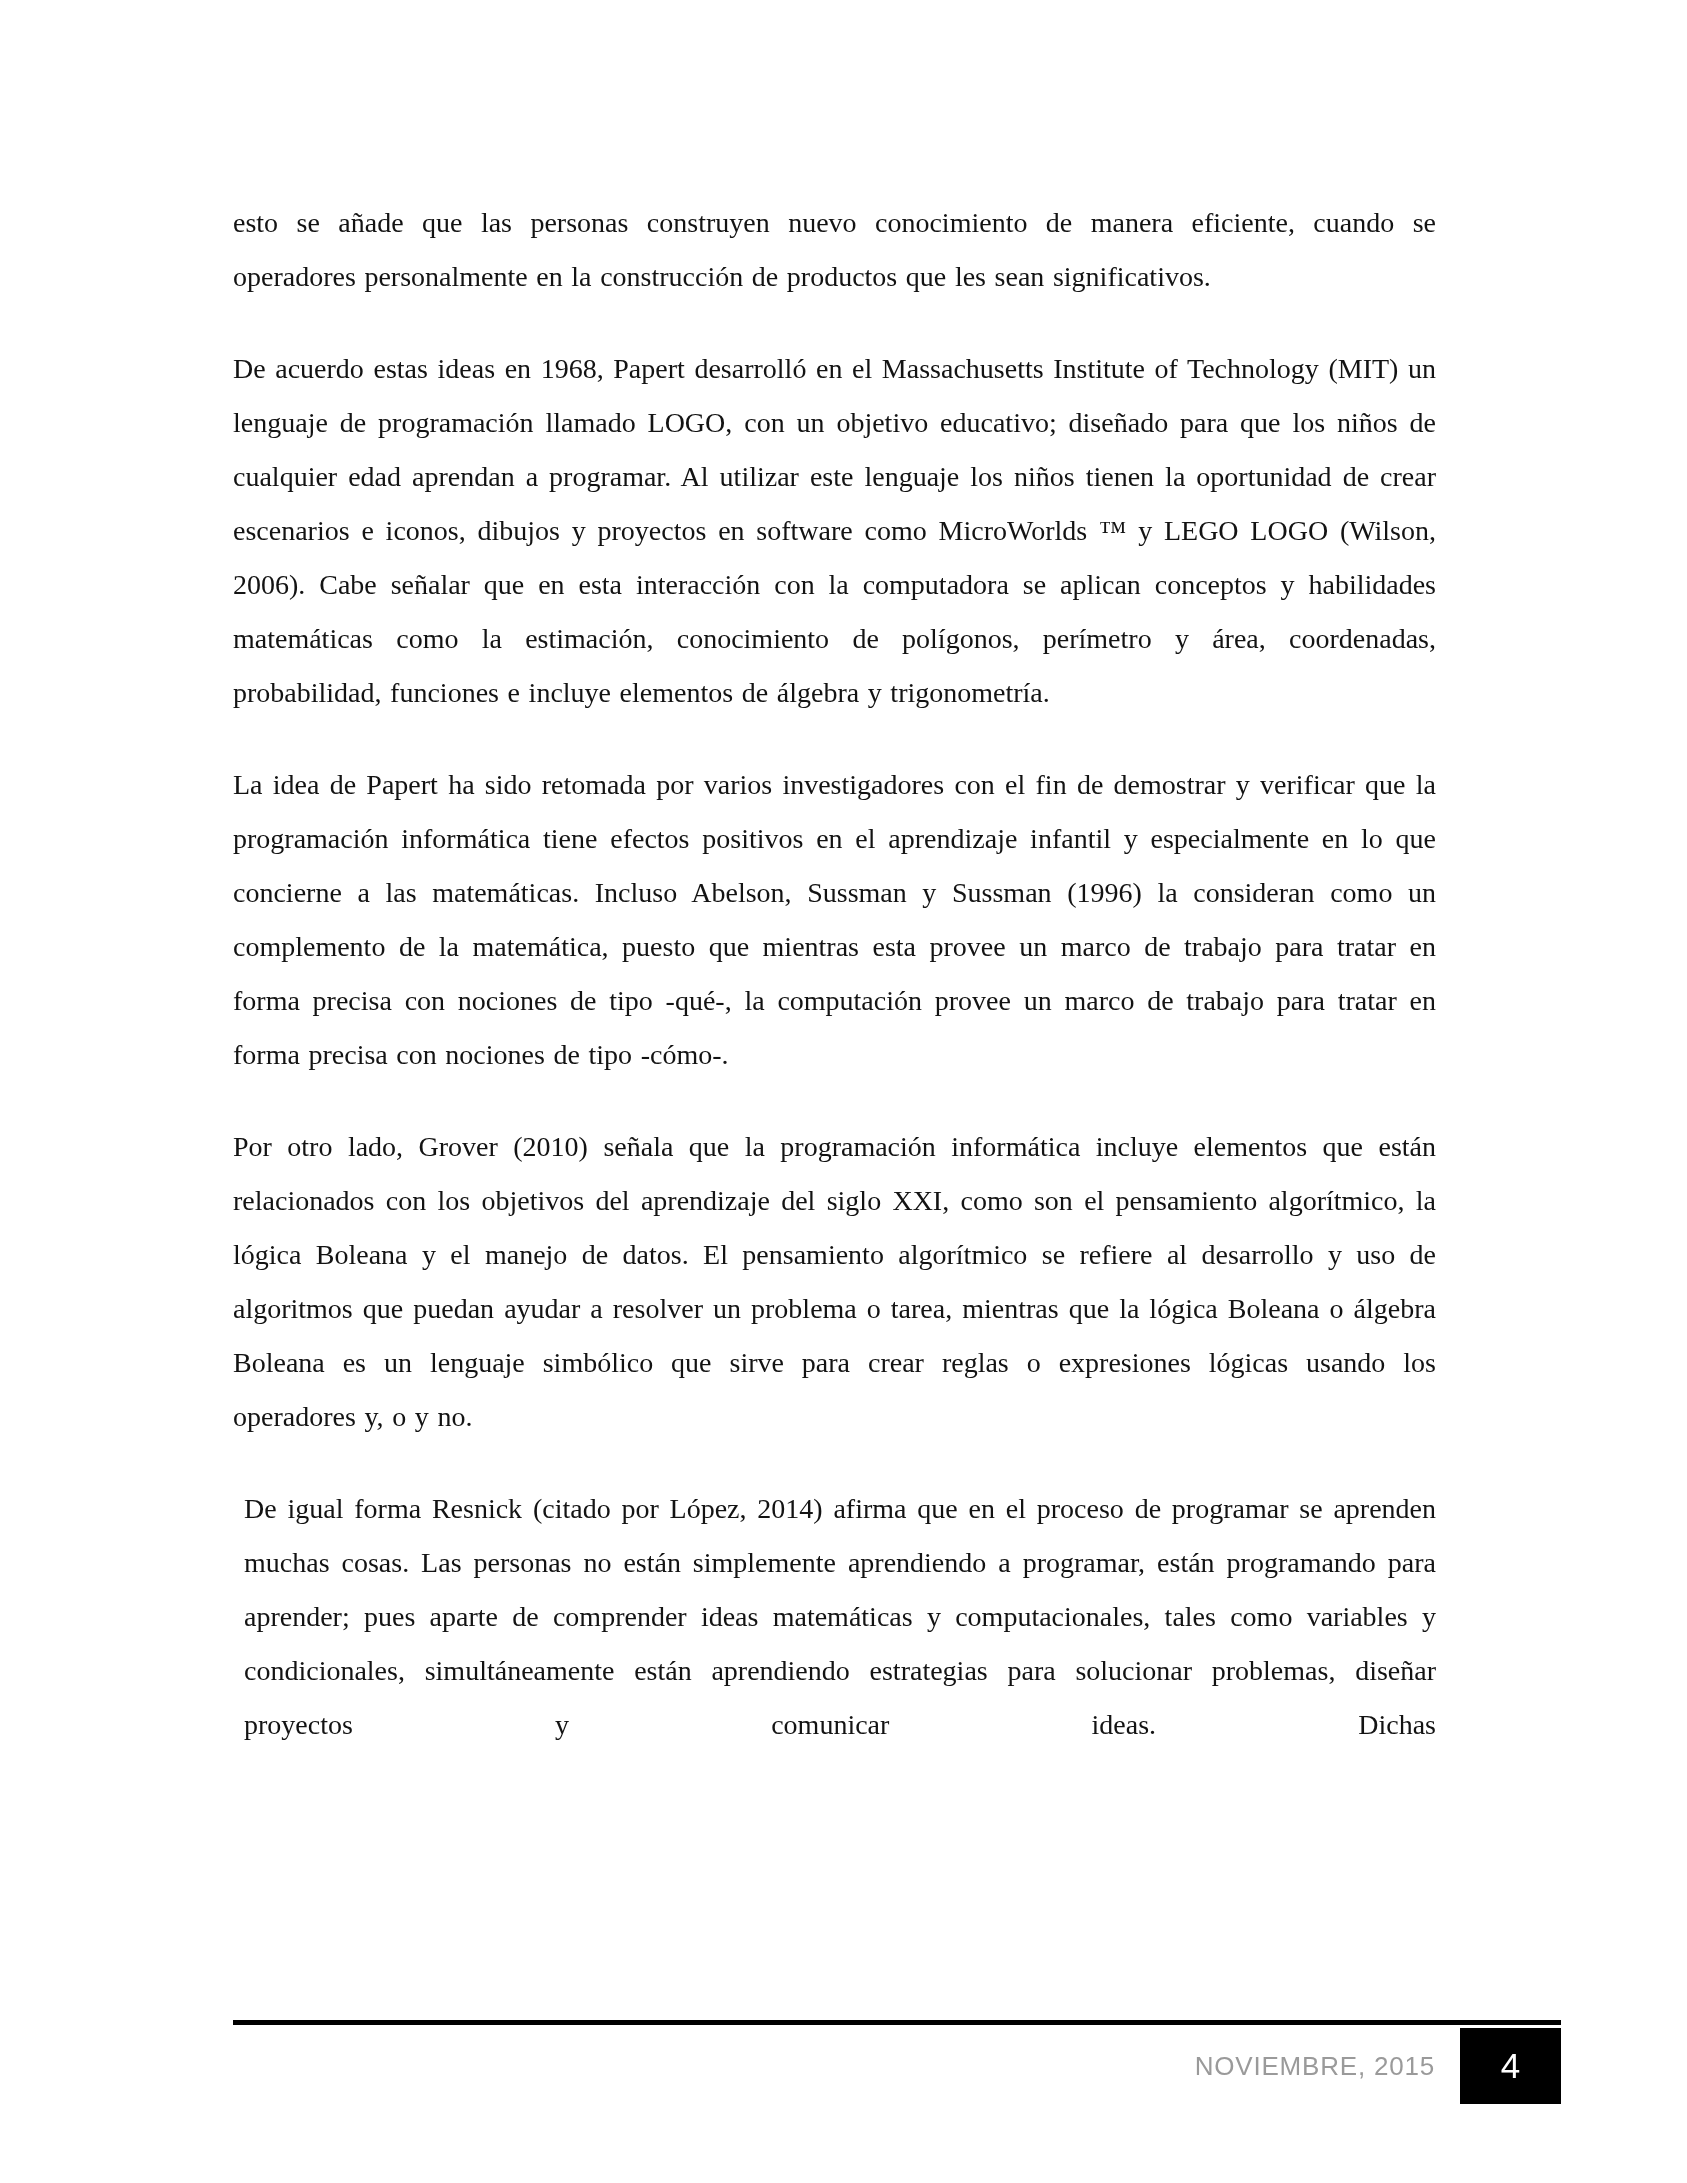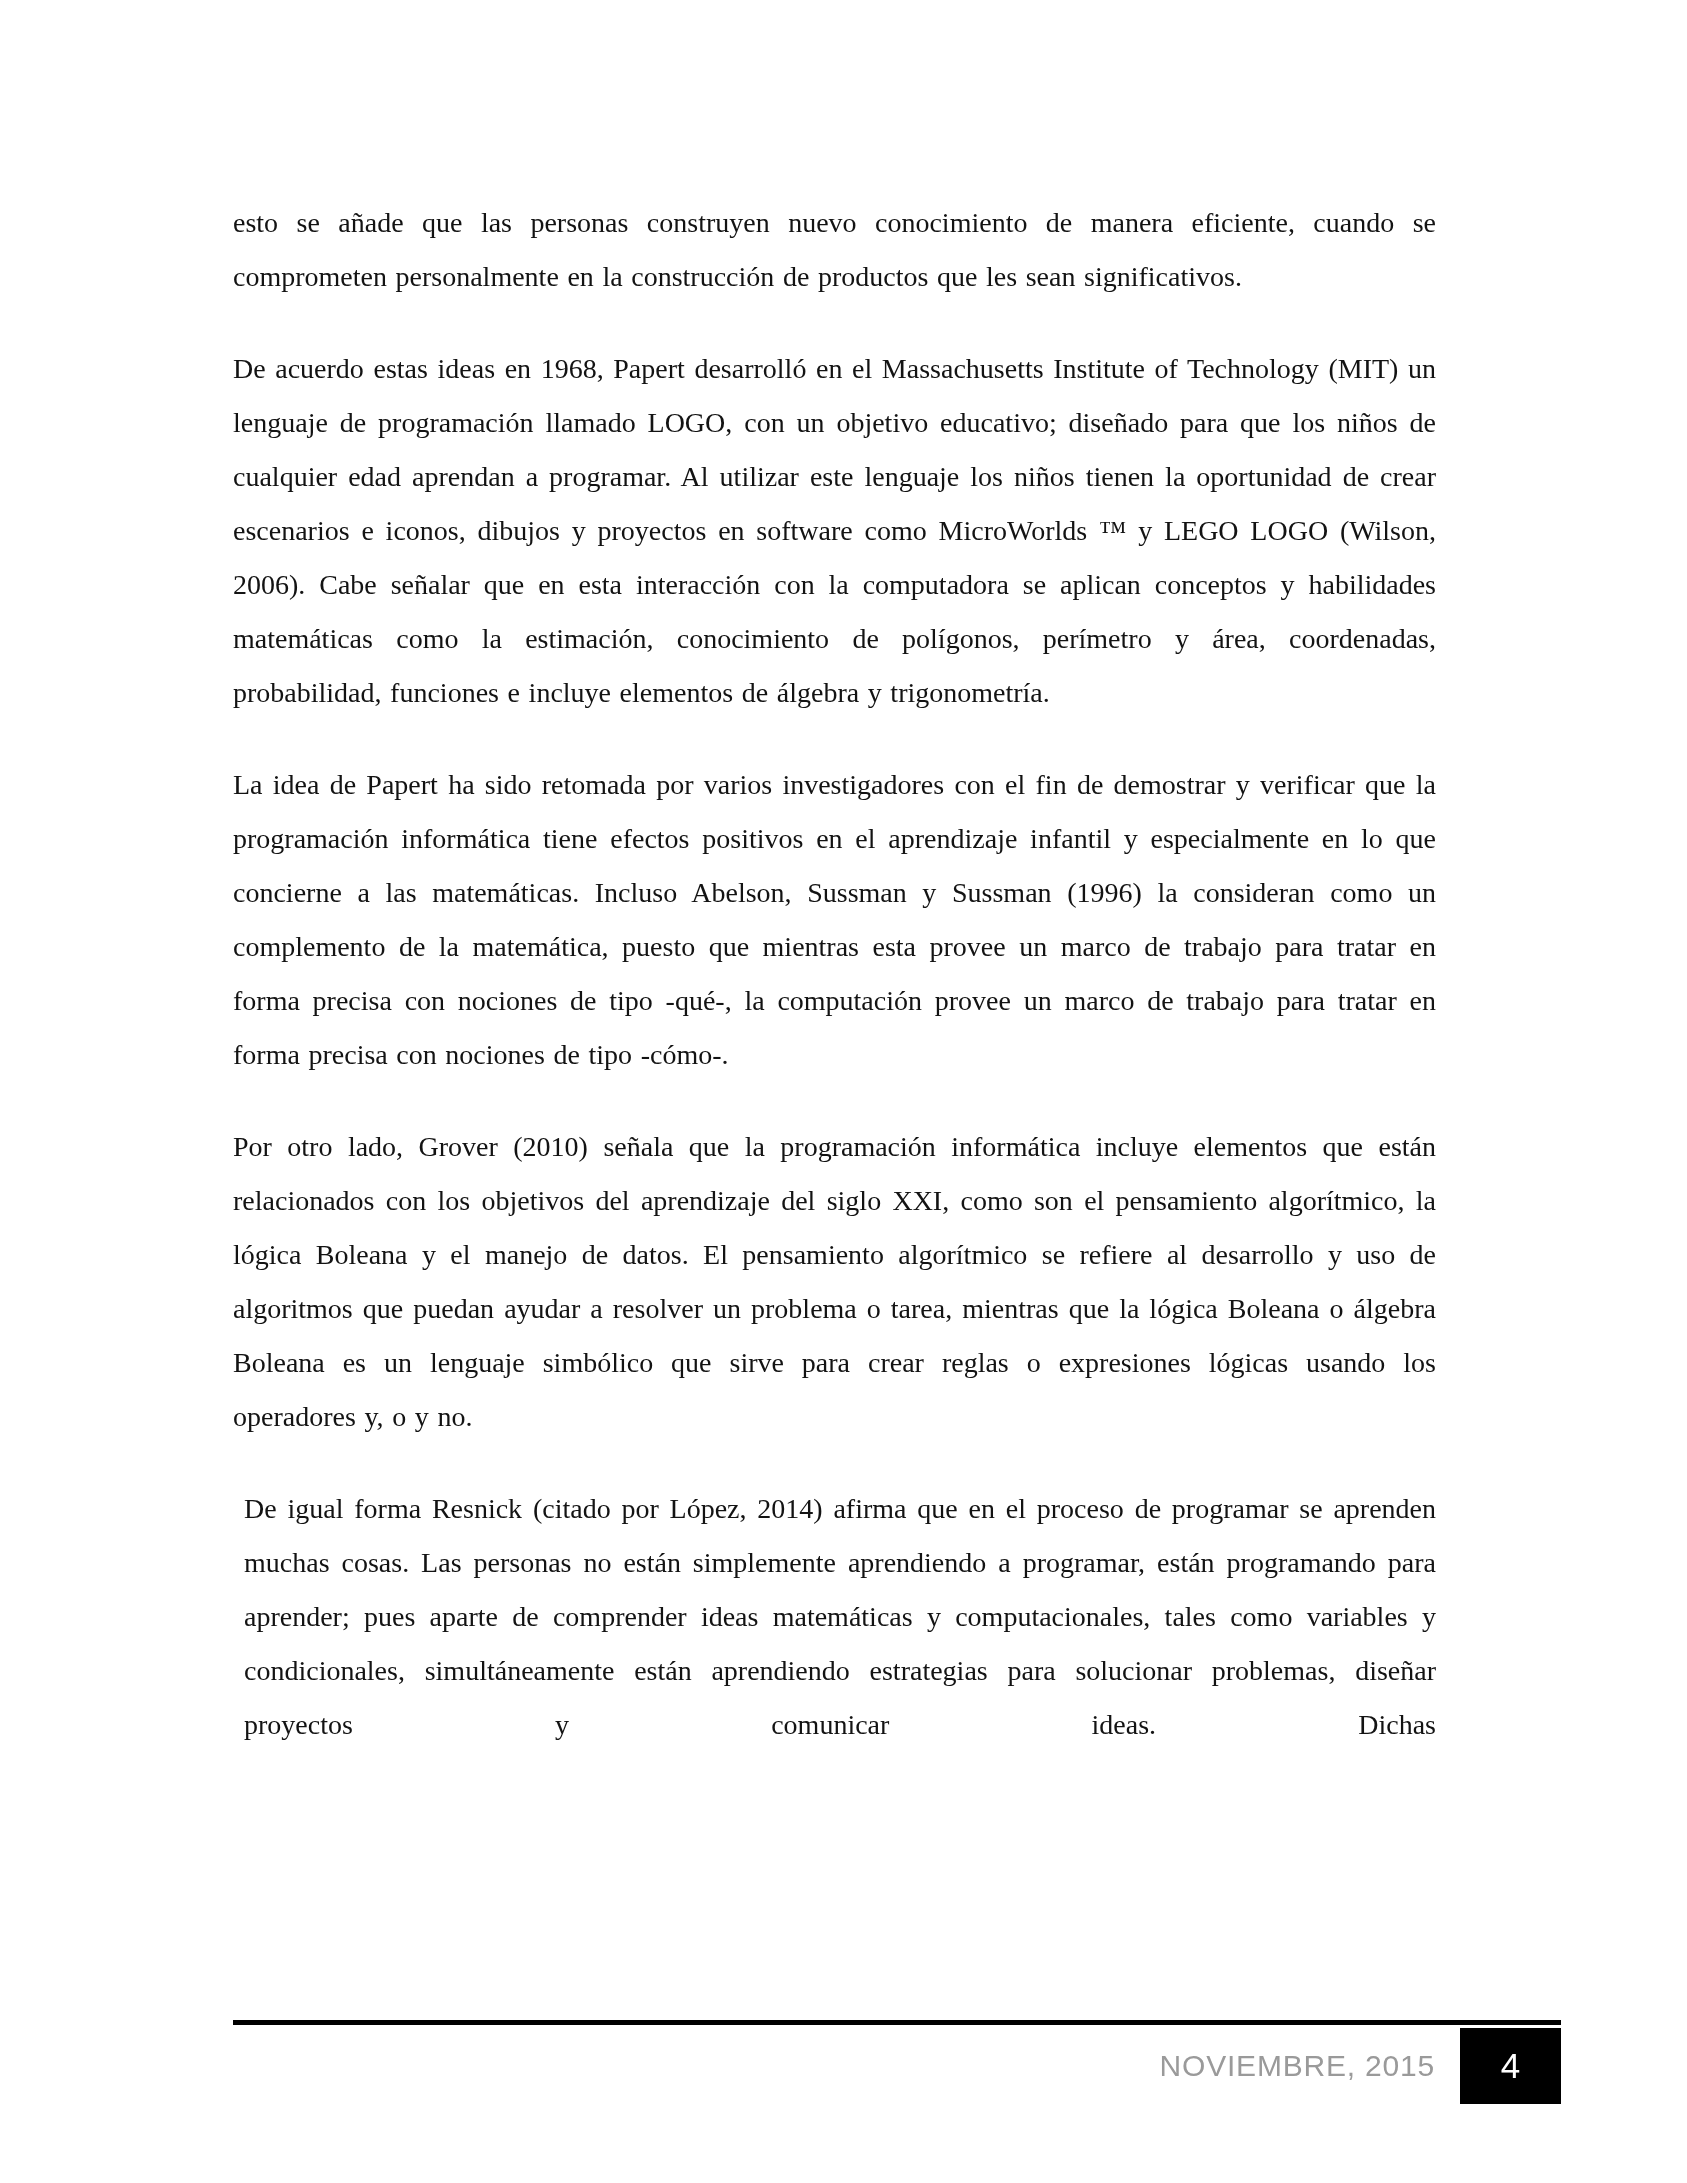--- a/index.html
+++ b/index.html
@@ -48,21 +48,21 @@
     background: #000000;
   }
   .footer-row {
     display: flex;
     justify-content: flex-end;
     align-items: center;
     margin-top: 3.3px;
   }
   .footer-date {
     font-family: "Liberation Sans", sans-serif;
-    font-size: 30px;
+    font-size: 26px;
     color: #9a9a9a;
     letter-spacing: 0.8px;
     margin-right: 25px;
     white-space: nowrap;
   }
   .page-num-box {
     width: 101px;
     height: 76px;
     background: #000000;
     display: flex;
@@ -74,21 +74,21 @@
     font-size: 35px;
     color: #ffffff;
   }
 </style>
 </head>
 <body>
 
 <div class="page">
 
   <div class="content">
-    <p class="para">esto se añade que las personas construyen nuevo conocimiento de manera eficiente, cuando se comprometen personalmente en la construcción de productos que les sean significativos.</p>
+    <p class="para">esto se añade que las personas construyen nuevo conocimiento de manera eficiente, cuando se operadores personalmente en la construcción de productos que les sean significativos.</p>
     <p class="para">De acuerdo estas ideas en 1968, Papert desarrolló en el Massachusetts Institute of Technology (MIT) un lenguaje de programación llamado LOGO, con un objetivo educativo; diseñado para que los niños de cualquier edad aprendan a programar. Al utilizar este lenguaje los niños tienen la oportunidad de crear escenarios e iconos, dibujos y proyectos en software como MicroWorlds ™ y LEGO LOGO (Wilson, 2006). Cabe señalar que en esta interacción con la computadora se aplican conceptos y habilidades matemáticas como la estimación, conocimiento de polígonos, perímetro y área, coordenadas, probabilidad, funciones e incluye elementos de álgebra y trigonometría.</p>
     <p class="para">La idea de Papert ha sido retomada por varios investigadores con el fin de demostrar y verificar que la programación informática tiene efectos positivos en el aprendizaje infantil y especialmente en lo que concierne a las matemáticas. Incluso Abelson, Sussman y Sussman (1996) la consideran como un complemento de la matemática, puesto que mientras esta provee un marco de trabajo para tratar en forma precisa con nociones de tipo -qué-, la computación provee un marco de trabajo para tratar en forma precisa con nociones de tipo -cómo-.</p>
     <p class="para">Por otro lado, Grover (2010) señala que la programación informática incluye elementos que están relacionados con los objetivos del aprendizaje del siglo XXI, como son el pensamiento algorítmico, la lógica Boleana y el manejo de datos. El pensamiento algorítmico se refiere al desarrollo y uso de algoritmos que puedan ayudar a resolver un problema o tarea, mientras que la lógica Boleana o álgebra Boleana es un lenguaje simbólico que sirve para crear reglas o expresiones lógicas usando los operadores y, o y no.</p>
     <p class="para justify-last">De igual forma Resnick (citado por López, 2014) afirma que en el proceso de programar se aprenden muchas cosas. Las personas no están simplemente aprendiendo a programar, están programando para aprender; pues aparte de comprender ideas matemáticas y computacionales, tales como variables y condicionales, simultáneamente están aprendiendo estrategias para solucionar problemas, diseñar proyectos y comunicar ideas. Dichas</p>
   </div>
 
   <div class="footer">
     <div class="footer-line"></div>
     <div class="footer-row">
       <span class="footer-date">NOVIEMBRE, 2015</span>

